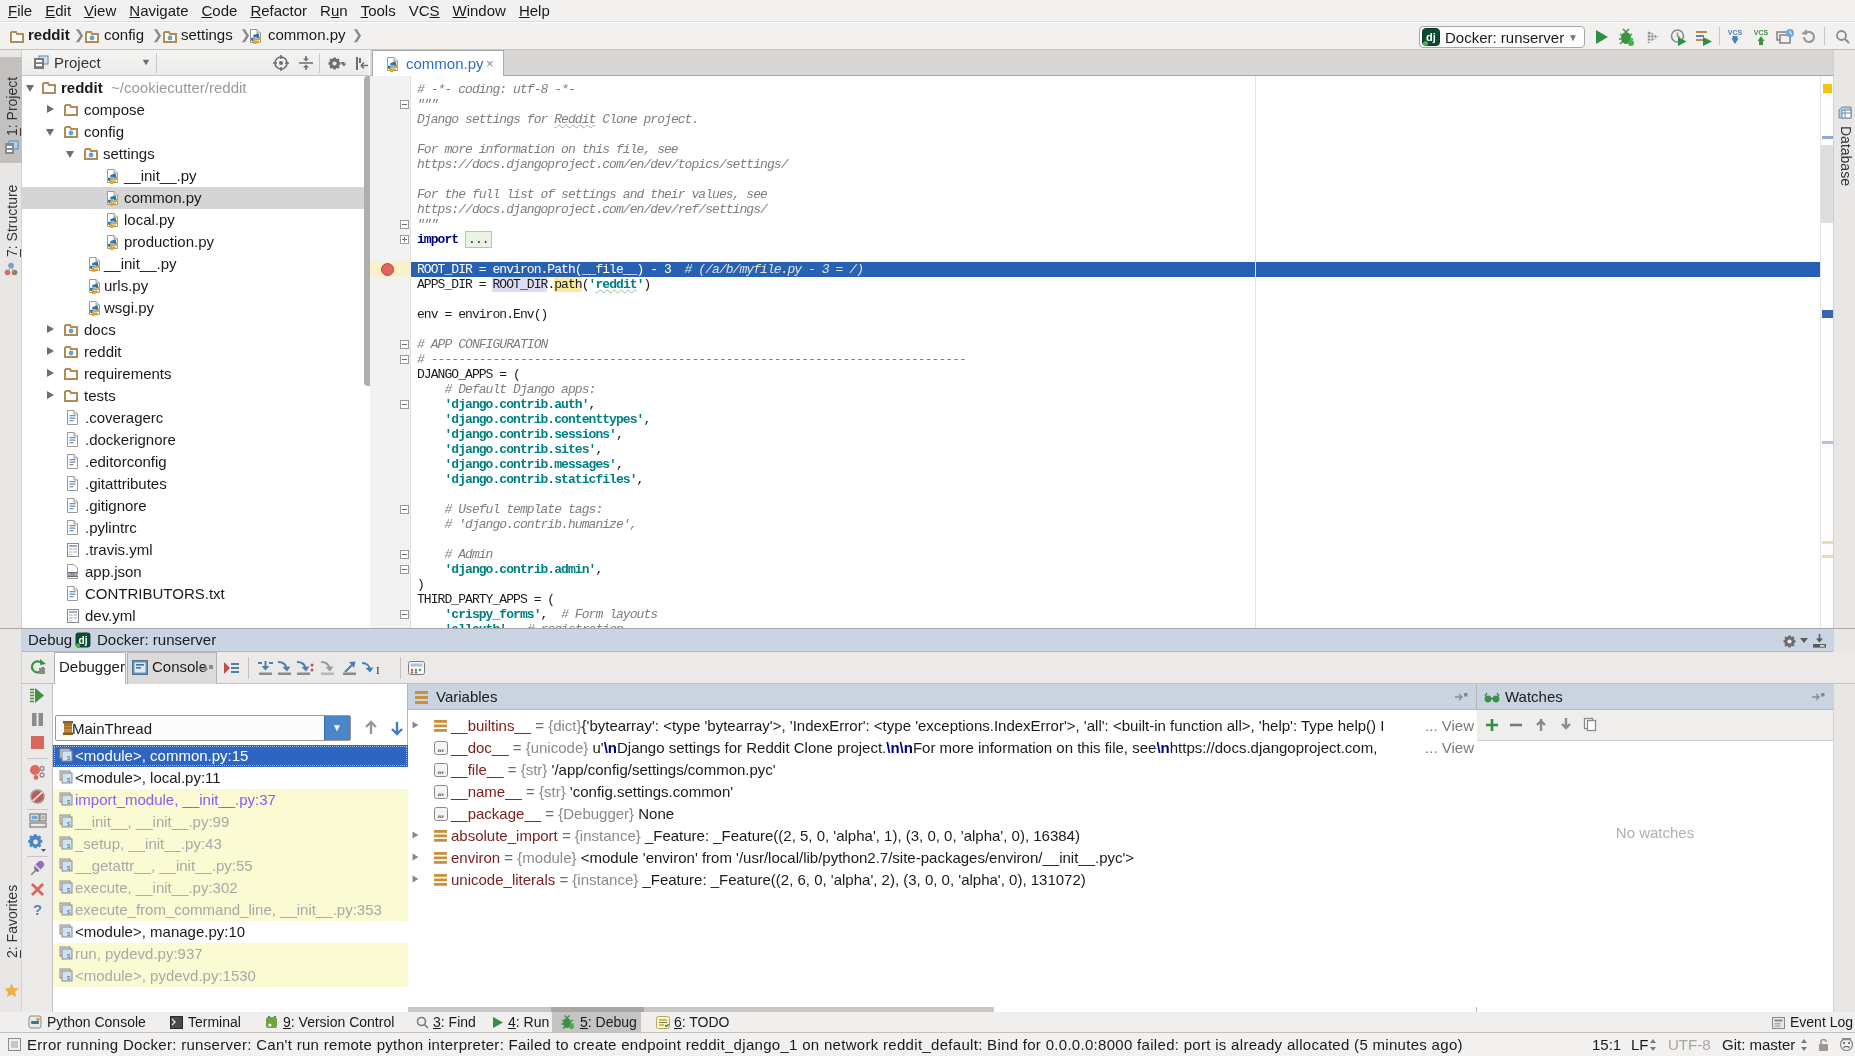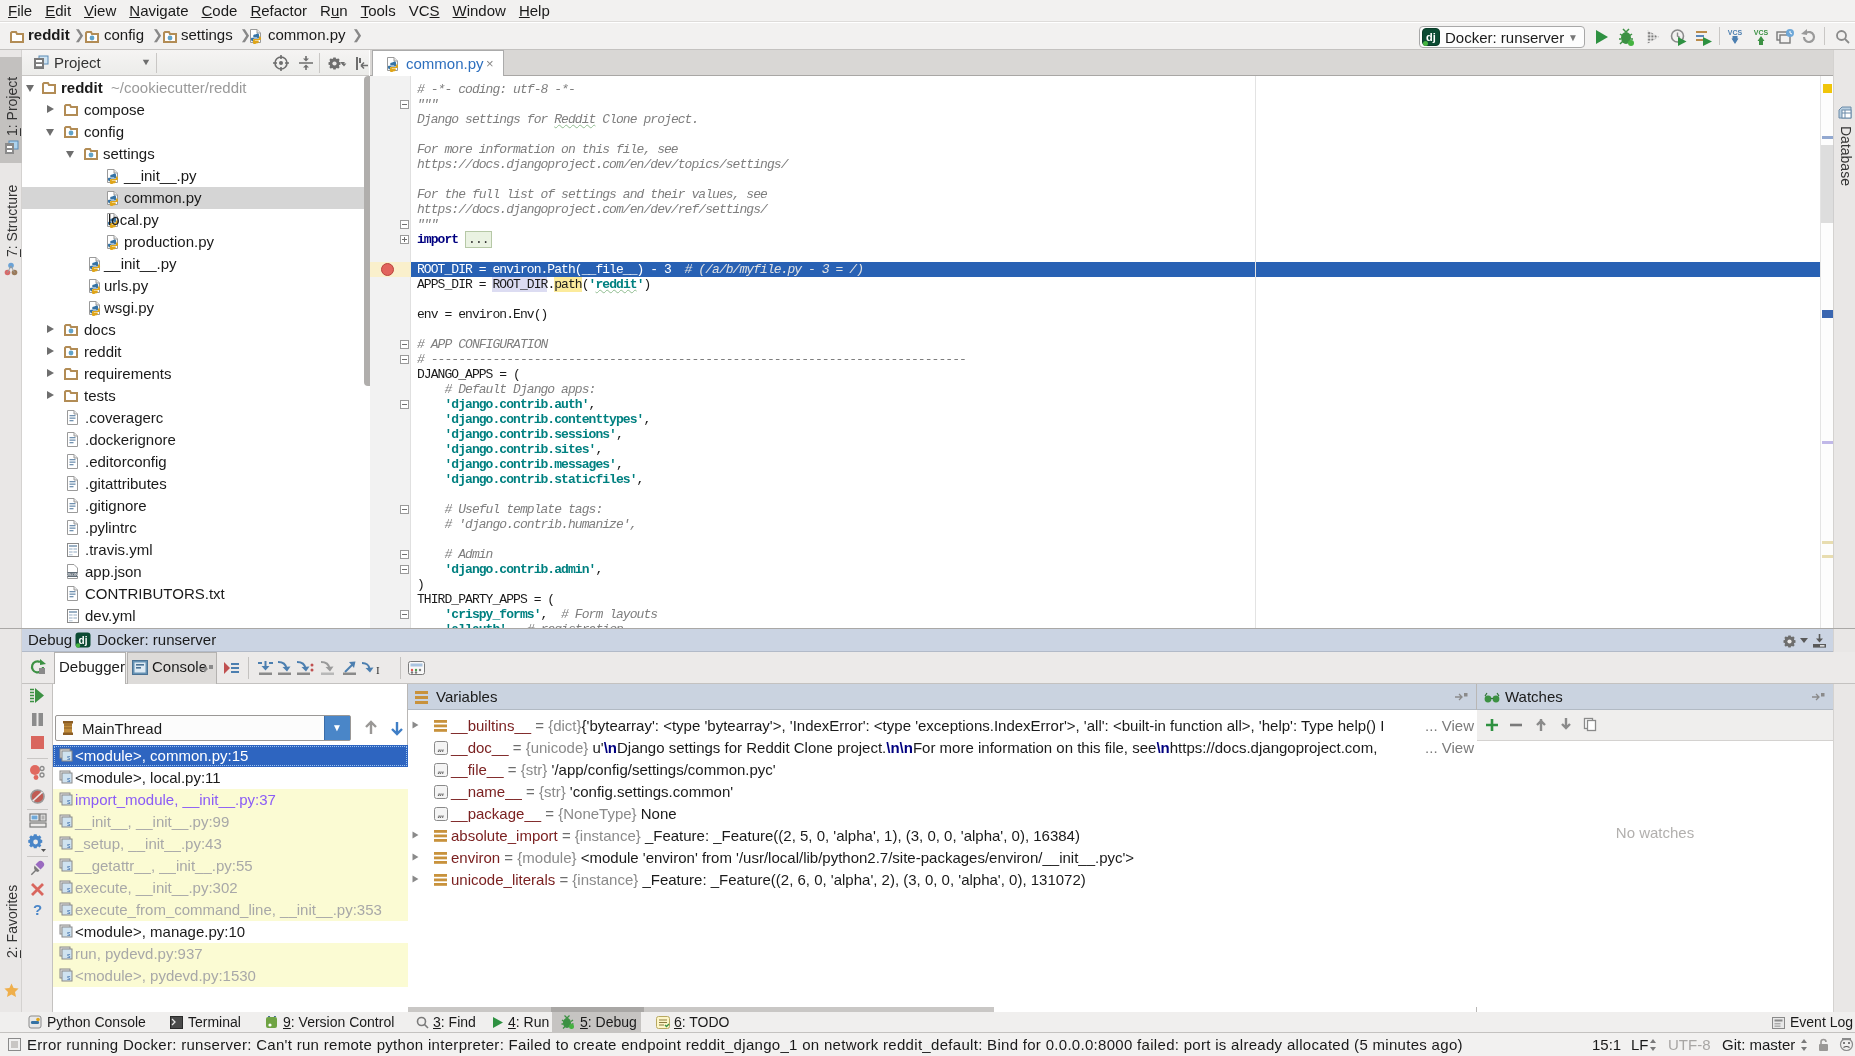--- a/index.html
+++ b/index.html
@@ -304,21 +304,21 @@
 <div class="trow tsel" style="left:0;top:110px;width:347px;">
         <svg width="15" height="16" style="position:absolute;left:84px;top:3px;">
           <use href="#pyfile"></use>
         </svg>
         <span style="position:absolute;left:102px;">common.py</span>
       </div>
 <div class="trow" style="left:0;top:132px;width:347px;">
         <svg width="15" height="16" style="position:absolute;left:84px;top:3px;">
           <use href="#pyfile"></use>
         </svg>
-        <span style="position:absolute;left:86px;">local.py</span>
+        <span style="position:absolute;left:102px;">local.py</span>
       </div>
 <div class="trow" style="left:0;top:154px;width:347px;">
         <svg width="15" height="16" style="position:absolute;left:84px;top:3px;">
           <use href="#pyfile"></use>
         </svg>
         <span style="position:absolute;left:102px;">production.py</span>
       </div>
 <div class="trow" style="left:0;top:176px;width:347px;">
         <svg width="15" height="16" style="position:absolute;left:66px;top:3px;">
           <use href="#pyfile"></use>
@@ -672,21 +672,21 @@
 
 <div class="abs" style="left:53px;top:55px;width:355px;height:329px;background:#fff;border-right:1px solid #b9b7b5;">
   <div class="abs" style="left:2px;top:31px;width:296px;height:26px;background:#fcfcfc;border:1px solid #9a9896;border-radius:2px;">
     <svg width="12" height="16" style="position:absolute;left:6px;top:4px;">
           <rect x="2" y="1" width="8" height="14" fill="#c08c3c"></rect>
           <rect x="1" y="1" width="10" height="2.5" fill="#8a5c24"></rect>
           <rect x="1" y="12.5" width="10" height="2.5" fill="#8a5c24"></rect>
           <line x1="2" y1="5" x2="10" y2="5" stroke="#8a5c24"></line>
           <line x1="2" y1="8" x2="10" y2="8" stroke="#8a5c24"></line>
         </svg>
-    <span style="position:absolute;left:26px;top:1px;line-height:24px;">MainThread</span>
+    <span style="position:absolute;left:16px;top:1px;line-height:24px;">MainThread</span>
     <div style="position:absolute;right:0;top:0;width:26px;height:24px;background:#4a86c8;border-left:1px solid #3a6ca8;">
           <span style="position:absolute;left:7px;top:0px;color:#fff;font-size:10px;line-height:24px;">▼</span>
         </div>
   </div>
   <svg width="16" height="16" style="position:absolute;left:310px;top:36px;">
         <path d="M8,2 L8,14 M3,7 L8,2 L13,7" stroke="#9a9896" stroke-width="2.4" fill="none"></path>
       </svg>
   <svg width="16" height="16" style="position:absolute;left:336px;top:36px;">
         <path d="M8,2 L8,14 M3,9 L8,14 L13,9" stroke="#3f7ec6" stroke-width="2.4" fill="none"></path>
       </svg>
@@ -849,21 +849,21 @@
           <rect x="0.5" y="0.5" width="13" height="13" rx="2" fill="#f4f4f4" stroke="#8a8a8a"></rect>
           <text x="7" y="10.5" font-size="8" fill="#555" text-anchor="middle" font-family="Liberation Sans">𝓂</text>
         </svg>
         <span style="position:absolute;left:43px;"><span class="vname">__name__</span><span style="color:#6e6e6e"> = </span><span style="color:#8a8a8a">{str}</span> 'config.settings.common'</span>
       </div>
 <div class="vrow" style="left:0;top:93px;width:1069px;overflow:hidden;">
         <svg width="14" height="14" style="position:absolute;left:26px;top:4px;">
           <rect x="0.5" y="0.5" width="13" height="13" rx="2" fill="#f4f4f4" stroke="#8a8a8a"></rect>
           <text x="7" y="10.5" font-size="8" fill="#555" text-anchor="middle" font-family="Liberation Sans">𝓂</text>
         </svg>
-        <span style="position:absolute;left:43px;"><span class="vname">__package__</span><span style="color:#6e6e6e"> = </span><span style="color:#8a8a8a">{NoneType}</span> None</span>
+        <span style="position:absolute;left:43px;"><span class="vname">__package__</span><span style="color:#6e6e6e"> = </span><span style="color:#8a8a8a">{Debugger}</span> None</span>
       </div>
 <div class="vrow" style="left:0;top:115px;width:1069px;overflow:hidden;">
         <span class="arrow-r" style="position:absolute;left:4px;top:6px;border-left-color:#8a8a8a;transform:scale(0.85);"></span>
         <svg width="14" height="12" style="position:absolute;left:26px;top:5px;">
           <rect x="0" y="0" width="13" height="2.8" fill="#c8923c"></rect>
           <rect x="0" y="4.5" width="13" height="2.8" fill="#c8923c"></rect>
           <rect x="0" y="9" width="13" height="2.8" fill="#c8923c"></rect>
         </svg>
         <span style="position:absolute;left:43px;"><span class="vname">absolute_import</span><span style="color:#6e6e6e"> = </span><span style="color:#8a8a8a">{instance}</span> _Feature: _Feature((2, 5, 0, 'alpha', 1), (3, 0, 0, 'alpha', 0), 16384)</span>
       </div>

